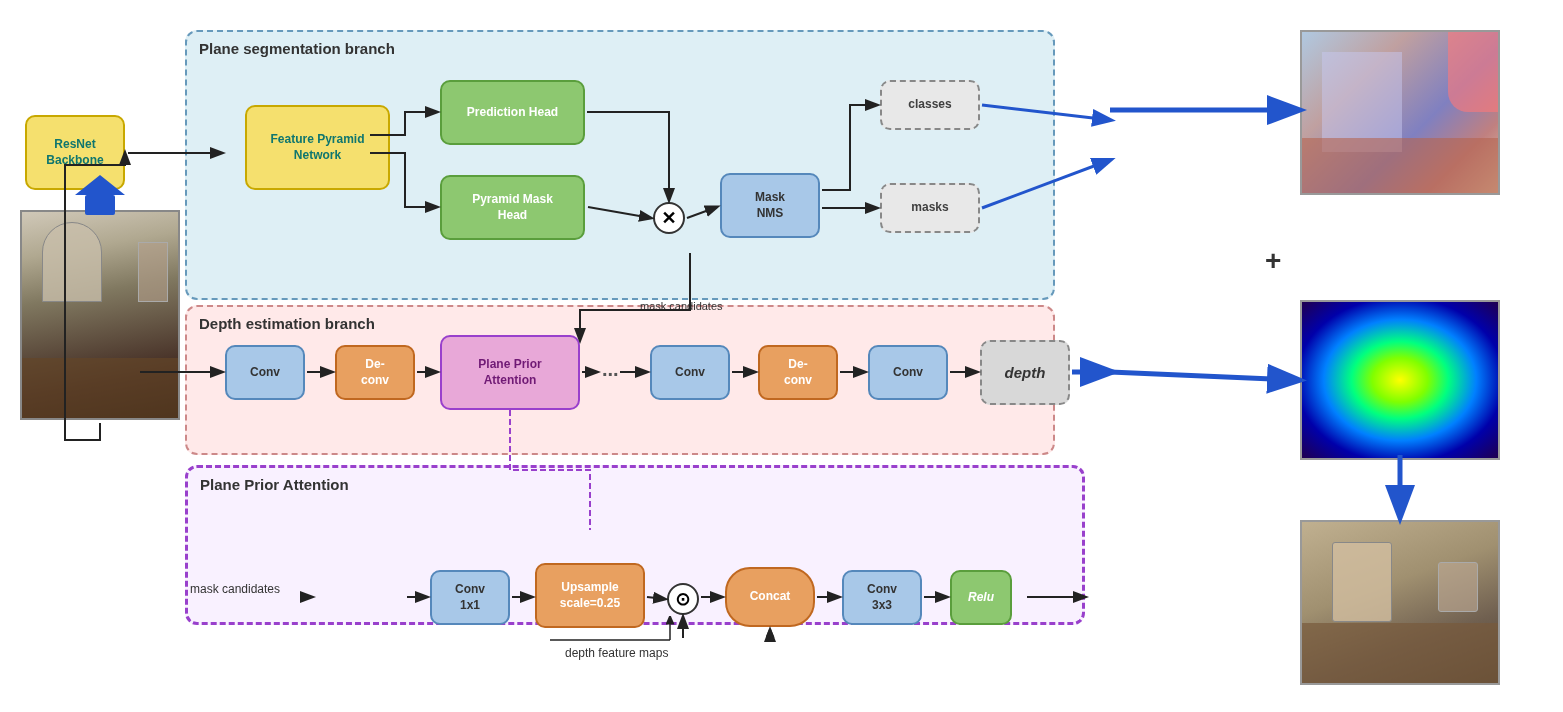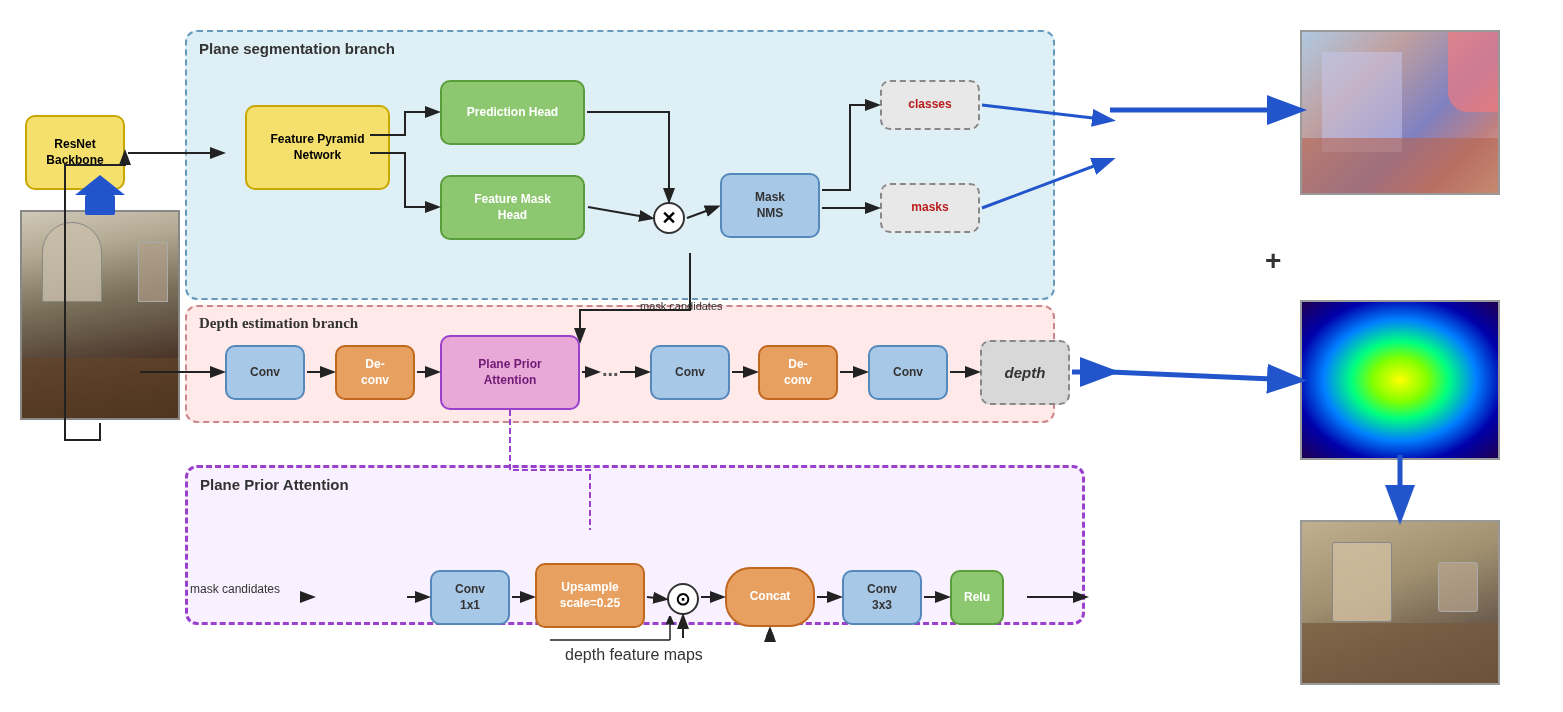--- a/index.html
+++ b/index.html
@@ -29,21 +29,21 @@
       justify-content: center;
       text-align: center;
       font-size: 12px;
       font-weight: bold;
       line-height: 1.3;
     }
 
     .box-yellow {
       background: #f5e06e;
       border: 2px solid #c8a800;
-      color: #000000;
+      color: #0f766e;
     }
 
     .box-green {
       background: #8dc870;
       border: 2px solid #5a9e3c;
       color: #fff;
     }
 
     .box-blue-light {
       background: #a8c8e8;
@@ -59,21 +59,21 @@
 
     .box-pink {
       background: #e8a8d8;
       border: 2px solid #b060a0;
       color: #701a75;
     }
 
     .box-dashed {
       background: #e8e8e8;
       border: 2px dashed #888;
-      color: #b91c1c;
+      color: #404040;
     }
 
     .box-dashed-depth {
       background: #d8d8d8;
       border: 2px dashed #888;
       color: #333;
       font-style: italic;
       font-size: 15px;
     }
 
@@ -87,25 +87,24 @@
       background: rgba(173, 216, 230, 0.4);
       border: 2px dashed #6699bb;
       border-radius: 12px;
     }
 
     .branch-depth {
       position: absolute;
       top: 295px;
       left: 175px;
       width: 870px;
-      height: 118px;
+      height: 150px;
       background: rgba(255, 200, 200, 0.4);
       border: 2px dashed #cc8888;
       border-radius: 12px;
-      font-family: Liberation Serif, serif;
     }
 
     .branch-ppa {
       position: absolute;
       top: 455px;
       left: 175px;
       width: 900px;
       height: 160px;
       background: rgba(240, 220, 255, 0.4);
       border: 3px dashed #9940cc;
@@ -252,21 +251,21 @@
   <div class="box box-yellow" style="left:215px;top:95px;width:145px;height:85px;margin-left:20px;">
     <span style="white-space:pre-line;">Feature Pyramid
 Network</span>
   </div>
 
   <div class="box box-green" style="left:430px;top:70px;width:145px;height:65px;">
     <span>Prediction Head</span>
   </div>
 
   <div class="box box-green" style="left:430px;top:165px;width:145px;height:65px;">
-    <span style="white-space:pre-line;">Feature Mask
+    <span style="white-space:pre-line;">Pyramid Mask
 Head</span>
   </div>
 
   <div class="circle-op" style="left:643px;top:192px;">
     <span>✕</span>
   </div>
 
   <div class="box box-blue-light" style="left:710px;top:163px;width:100px;height:65px;">
     <span style="white-space:pre-line;">Mask
 NMS</span>
@@ -325,32 +324,32 @@
 
   <div class="box box-orange" style="left:525px;top:553px;width:110px;height:65px;">
     <span style="white-space:pre-line;">Upsample
 scale=0.25</span>
   </div>
 
   <div class="circle-op" style="left:657px;top:573px;">
     <span>⊙</span>
   </div>
 
-  <span class="branch-mask-label" style="left:555px;top:636px;font-size:16px;">depth feature maps</span>
+  <span class="branch-mask-label" style="left:555px;top:636px;font-size:12px;">depth feature maps</span>
 
   <div class="box box-orange" style="left:715px;top:557px;width:90px;height:60px;border-radius:25px;">
     <span>Concat</span>
   </div>
 
   <div class="box box-blue-light" style="left:832px;top:560px;width:80px;height:55px;">
     <span style="white-space:pre-line;">Conv
 3x3</span>
   </div>
 
-  <div class="box box-green" style="left:940px;top:560px;width:54px;height:55px;">
+  <div class="box box-green" style="left:940px;top:560px;width:62px;height:55px;font-style:italic;">
     <span>Relu</span>
   </div>
 
   <span class="plus-sign" style="left:1255px;top:235px;">+</span>
 
   <div class="img-placeholder img-seg fake-seg" style="left:1290px;top:20px;width:200px;height:165px;">
 
     <div style="position:absolute;top:0;right:0;width:50px;height:80px;background:rgba(255,120,120,0.6);border-radius:0 0 0 20px;"></div>
     <div style="position:absolute;top:20px;left:20px;width:80px;height:100px;background:rgba(200,200,240,0.5);"></div>
     <div style="position:absolute;bottom:0;left:0;right:0;height:55px;background:rgba(180,100,80,0.6);"></div>

